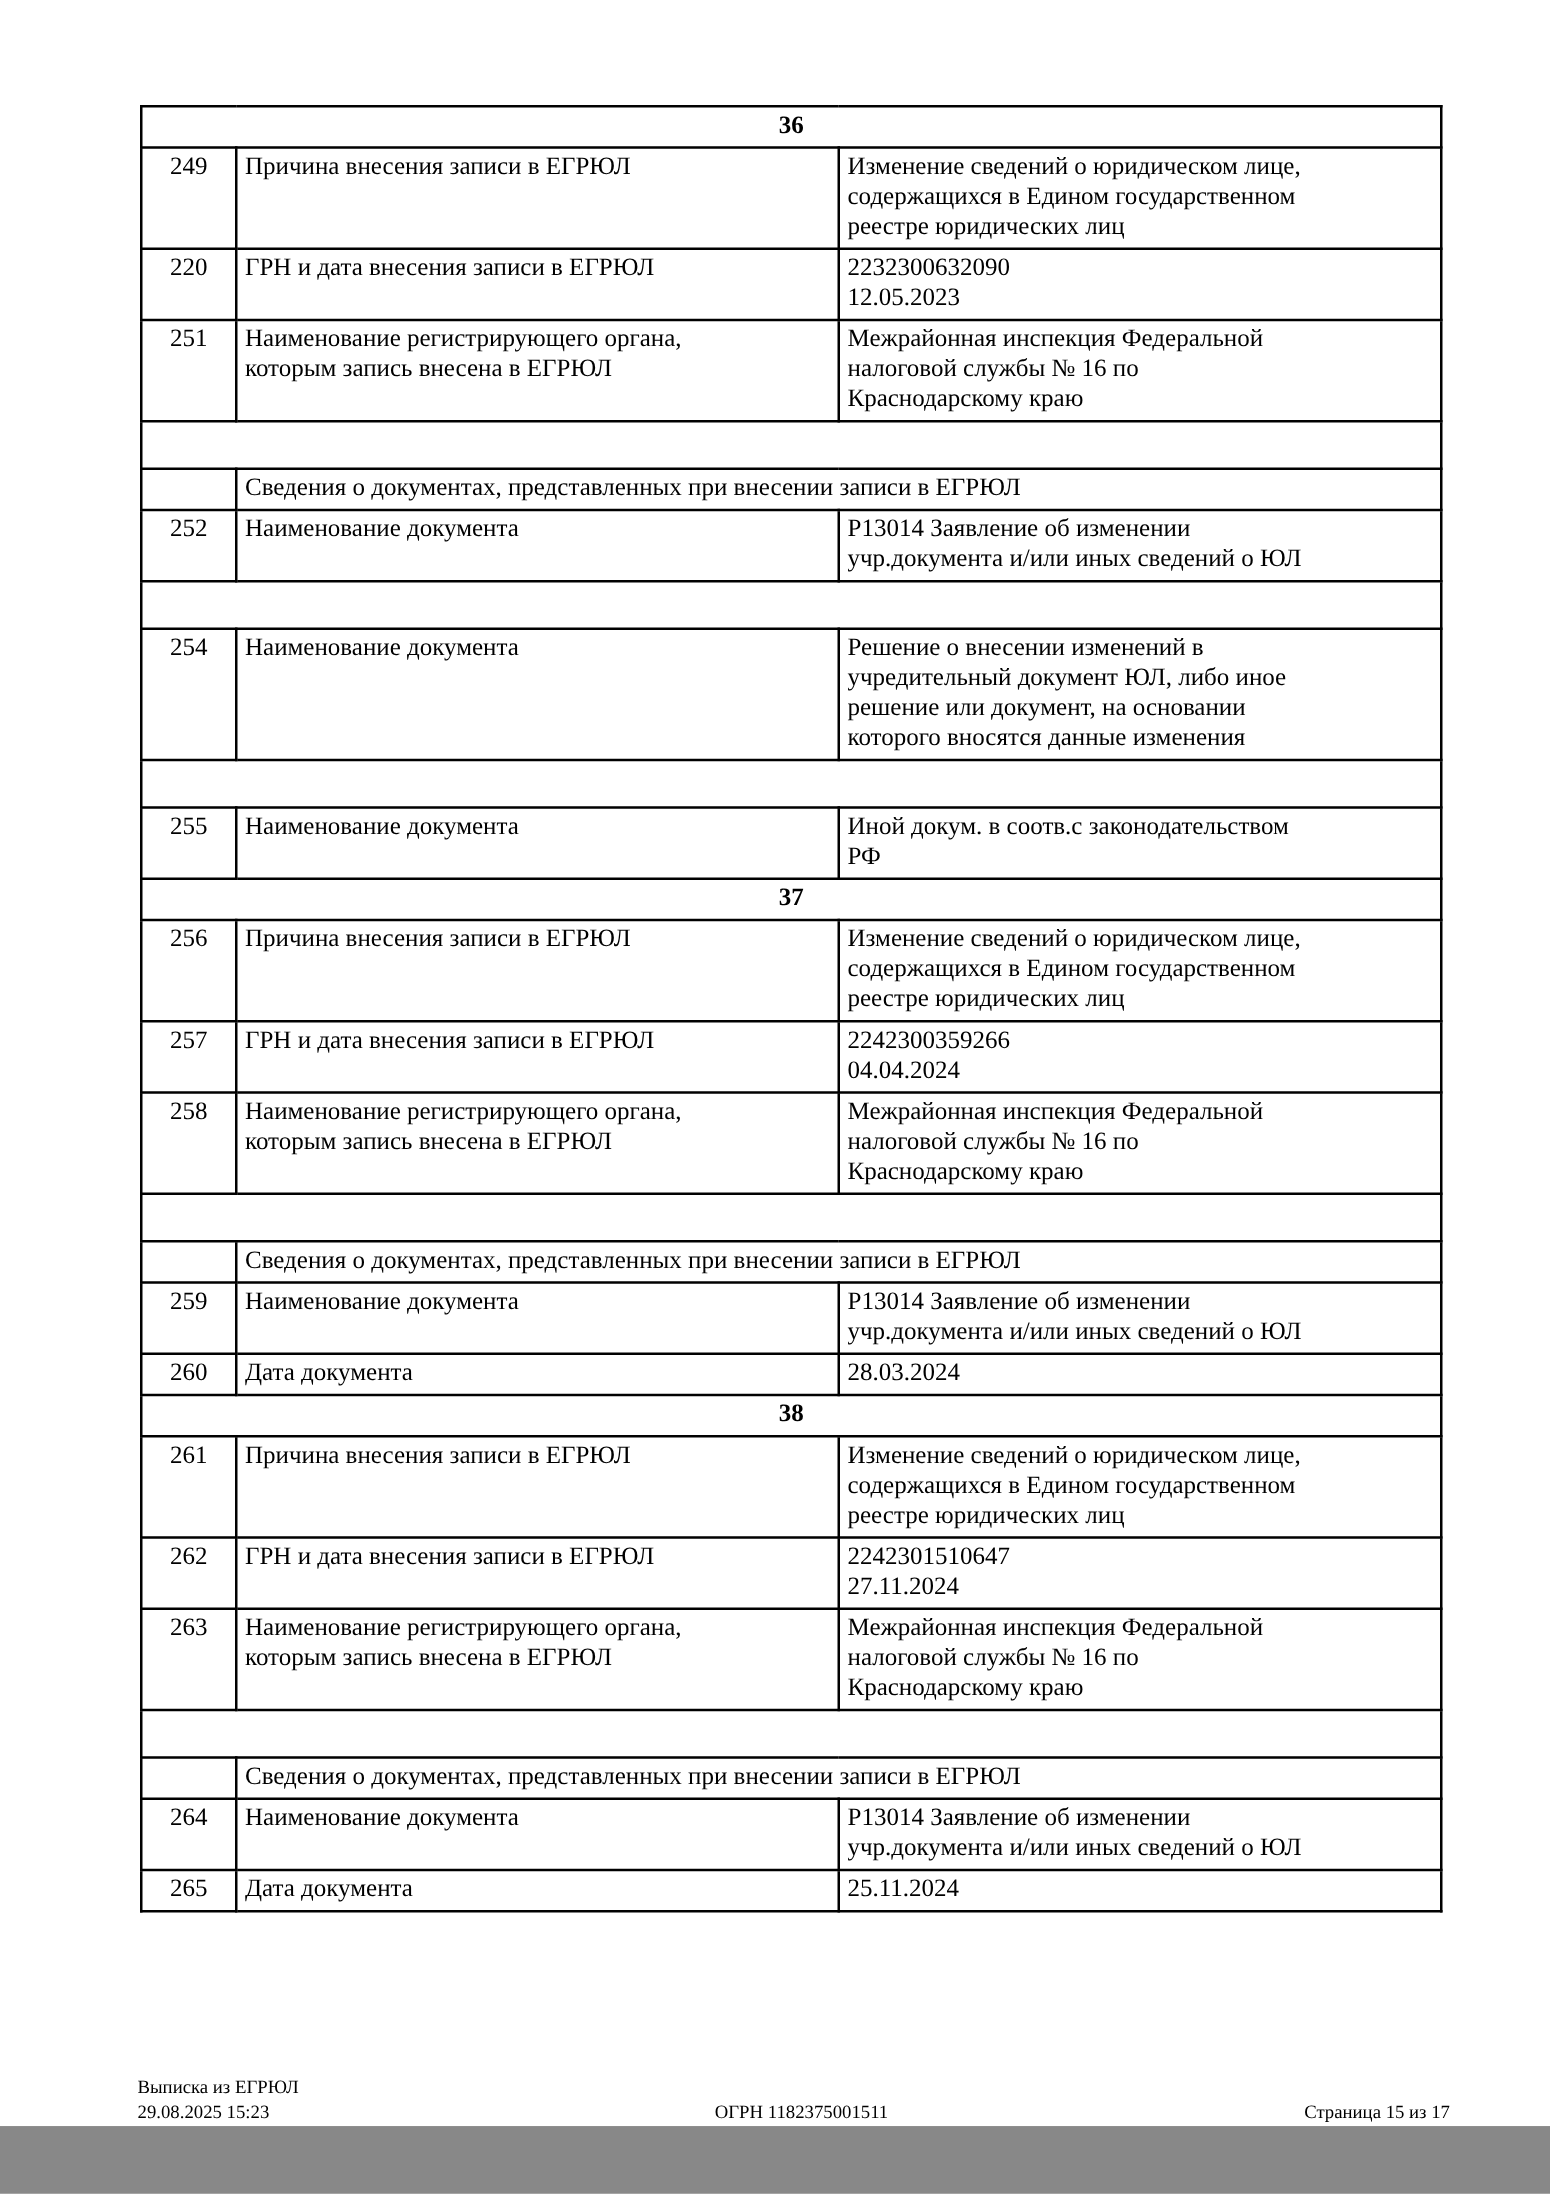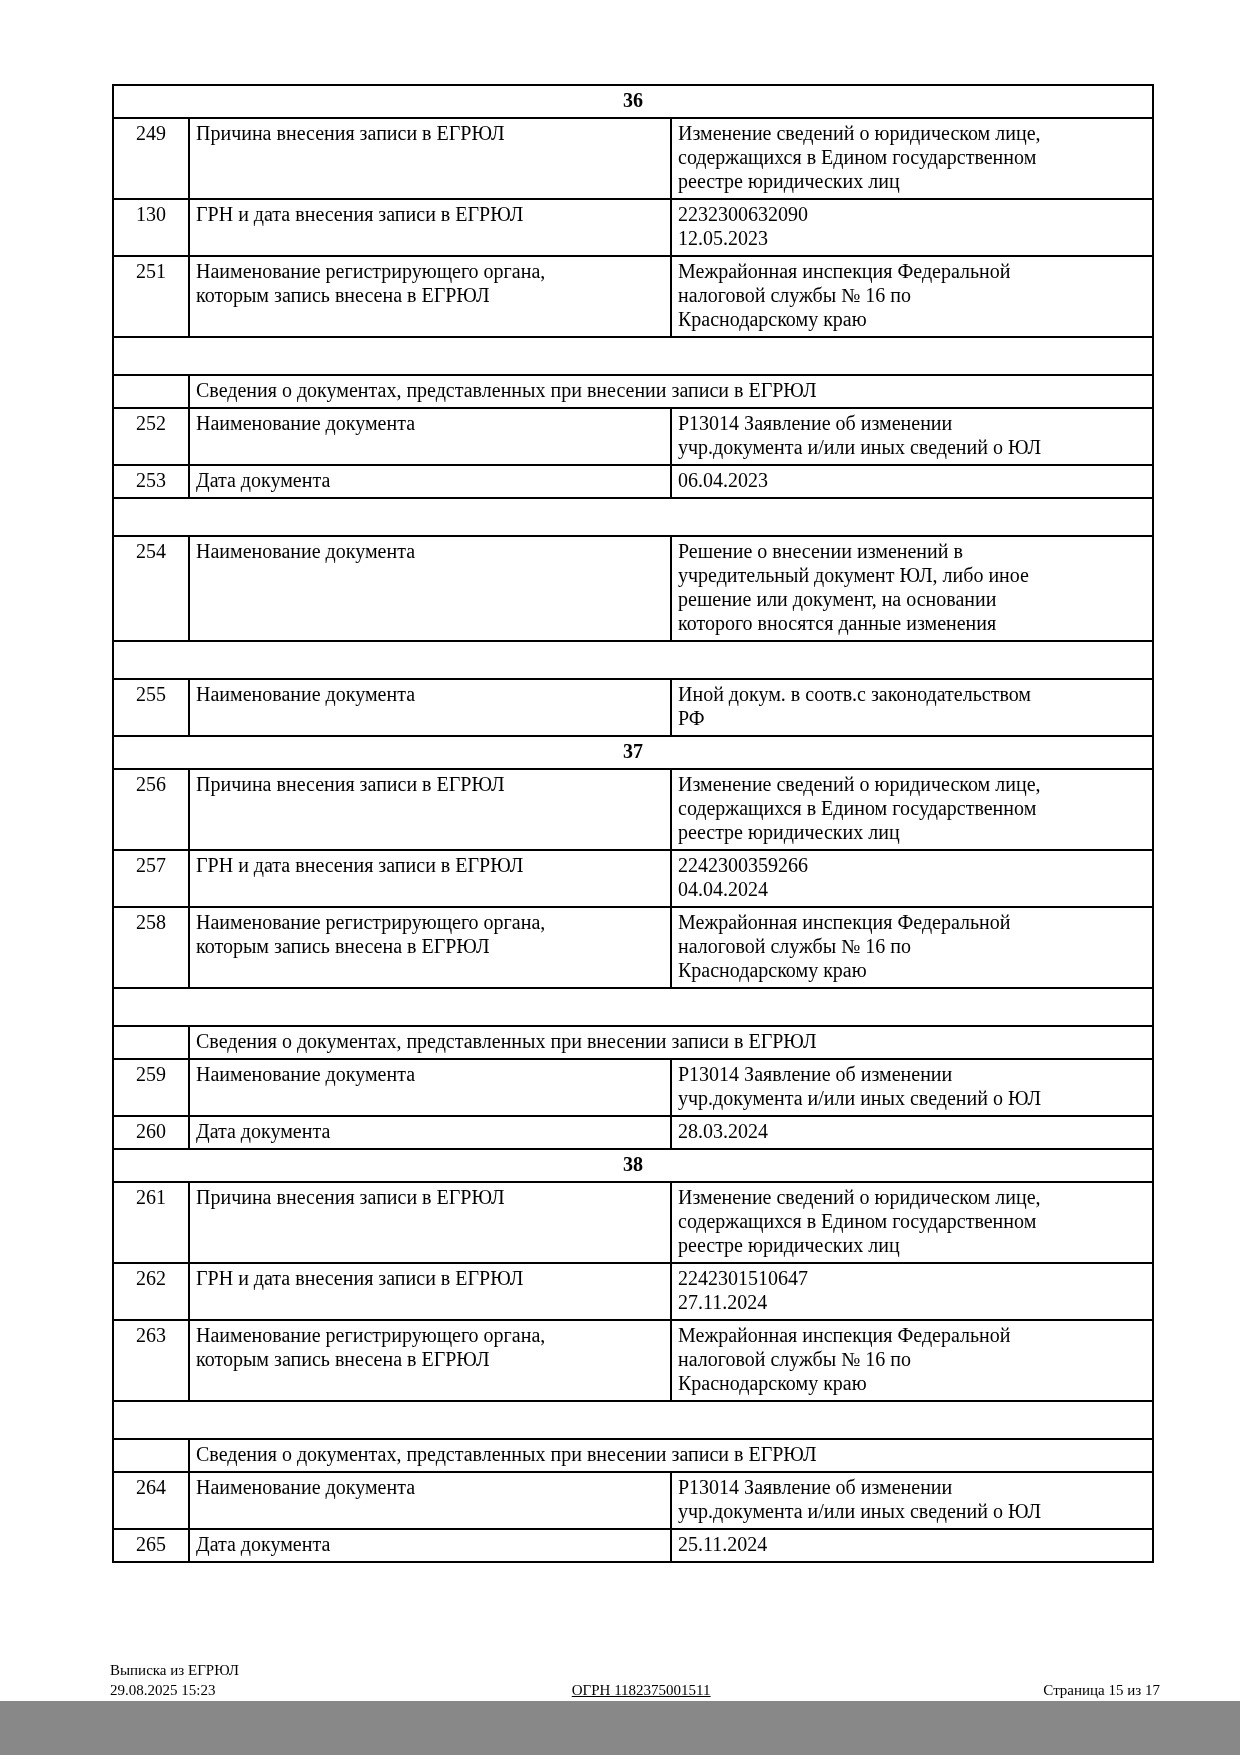--- a/index.html
+++ b/index.html
@@ -60,21 +60,21 @@
     right: 80px;
     top: 1660px;
     display: flex;
     justify-content: space-between;
     align-items: flex-end;
     font-size: 15px;
     line-height: 1.35;
     gap: 28px;
   }
   .footer .f-left { text-align: left; }
-  .footer .f-center { text-align: center; text-decoration: underline; }
+  .footer .f-center { text-align: center; }
   .footer .f-right { text-align: right; }
 </style>
 </head>
 <body>
 
 <div class="page">
 
   <div class="table-wrap">
     <table class="egrul">
       <colgroup>
@@ -87,21 +87,21 @@
             <td class="section-cell" colspan="3">36</td>
           </tr>
           <tr>
             <td class="c-num">249</td>
             <td class="c-name">Причина внесения записи в ЕГРЮЛ</td>
             <td class="c-val">Изменение сведений о юридическом лице,
 содержащихся в Едином государственном
 реестре юридических лиц</td>
           </tr>
           <tr>
-            <td class="c-num">130</td>
+            <td class="c-num">220</td>
             <td class="c-name">ГРН и дата внесения записи в ЕГРЮЛ</td>
             <td class="c-val">2232300632090
 12.05.2023</td>
           </tr>
           <tr>
             <td class="c-num">251</td>
             <td class="c-name">Наименование регистрирующего органа,
 которым запись внесена в ЕГРЮЛ</td>
             <td class="c-val">Межрайонная инспекция Федеральной
 налоговой службы № 16 по
@@ -112,25 +112,20 @@
           </tr>
           <tr>
             <td class="c-num"></td>
             <td class="group-cell" colspan="2">Сведения о документах, представленных при внесении записи в ЕГРЮЛ</td>
           </tr>
           <tr>
             <td class="c-num">252</td>
             <td class="c-name">Наименование документа</td>
             <td class="c-val">Р13014 Заявление об изменении
 учр.документа и/или иных сведений о ЮЛ</td>
-          </tr>
-          <tr>
-            <td class="c-num">253</td>
-            <td class="c-name">Дата документа</td>
-            <td class="c-val">06.04.2023</td>
           </tr>
           <tr>
             <td class="spacer-cell" colspan="3"></td>
           </tr>
           <tr>
             <td class="c-num">254</td>
             <td class="c-name">Наименование документа</td>
             <td class="c-val">Решение о внесении изменений в
 учредительный документ ЮЛ, либо иное
 решение или документ, на основании

